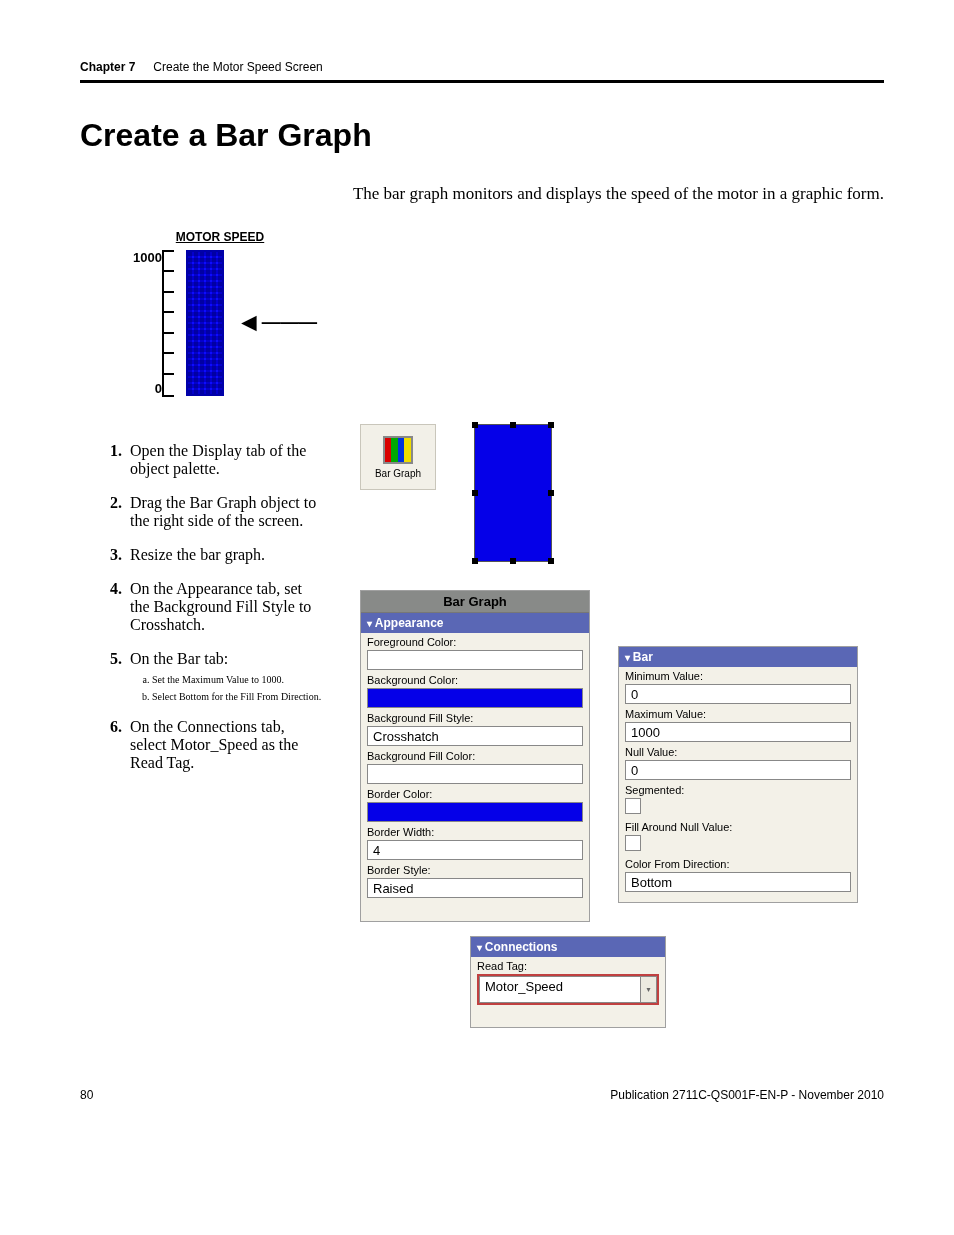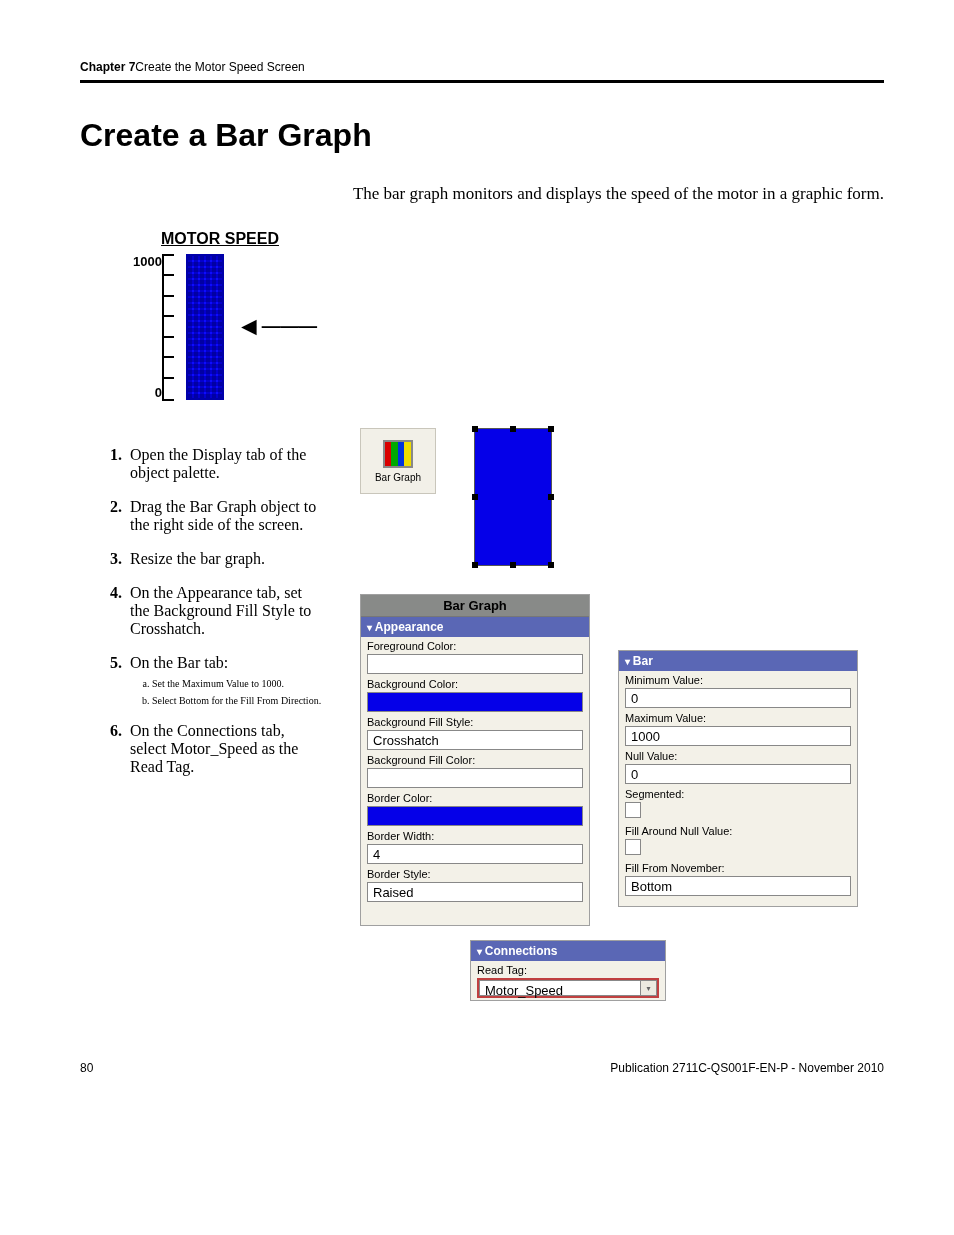--- a/index.html
+++ b/index.html
@@ -9,20 +9,21 @@
     font-family: Georgia, 'Times New Roman', serif;
     background: #fff;
     color: #000;
     width: 954px;
   }
   .page {
     padding: 60px 70px 50px 80px;
   }
   .header-line {
     display: flex;
+    gap: 18px;
     font-family: Arial, Helvetica, sans-serif;
     font-size: 12px;
     margin-bottom: 6px;
   }
   .header-line .chap { font-weight: bold; }
   .hr-top {
     border: none;
     border-top: 3px solid #000;
     margin: 0 0 34px 0;
   }
@@ -40,21 +41,21 @@
   .bargraph-demo {
     margin-left: 40px;
     margin-bottom: 28px;
     width: 200px;
   }
   .bargraph-demo .title {
     font-family: Arial, Helvetica, sans-serif;
     font-weight: bold;
     text-decoration: underline;
     text-align: center;
-    font-size: 16px;
+    font-size: 12px;
     margin-bottom: 6px;
   }
   .bargraph-demo .axis-row {
     display: flex;
     align-items: stretch;
   }
   .bargraph-demo .y-labels {
     font-family: Arial, Helvetica, sans-serif;
     font-weight: bold;
     font-size: 13px;
@@ -240,21 +241,21 @@
     margin-left: 110px;
   }
   .panel-connections .read-tag-box {
     border: 2px solid #c04040;
     display: flex;
   }
   .panel-connections .read-tag-box .input-box {
     border: 1px solid #888;
     background: #fff;
     padding: 2px 5px;
-    height: 16px;
+    height: 27px;
     flex: 1;
     font-size: 13px;
   }
   .panel-connections .read-tag-box .drop {
     width: 16px;
     background: #eceae0;
     border: 1px solid #888;
     border-left: none;
     display: flex;
     align-items: center;
@@ -401,29 +402,29 @@
           </div>
           <div class="field">
             <label>Segmented:</label>
             <span class="small-chk"></span>
           </div>
           <div class="field">
             <label>Fill Around Null Value:</label>
             <span class="small-chk"></span>
           </div>
           <div class="field" style="padding-bottom:10px">
-            <label>Fill From November:</label>
+            <label>Color From Direction:</label>
             <div class="input-box">Bottom</div>
           </div>
         </div>
       </div>
 
       <div class="panel panel-connections">
         <div class="section-hdr">Connections</div>
-        <div class="field" style="padding-bottom:2px">
+        <div class="field" style="padding-bottom:22px">
           <label>Read Tag:</label>
           <div class="read-tag-box">
             <div class="input-box">Motor_Speed</div>
             <div class="drop">▾</div>
           </div>
         </div>
       </div>
 
     </div>
   </div>

